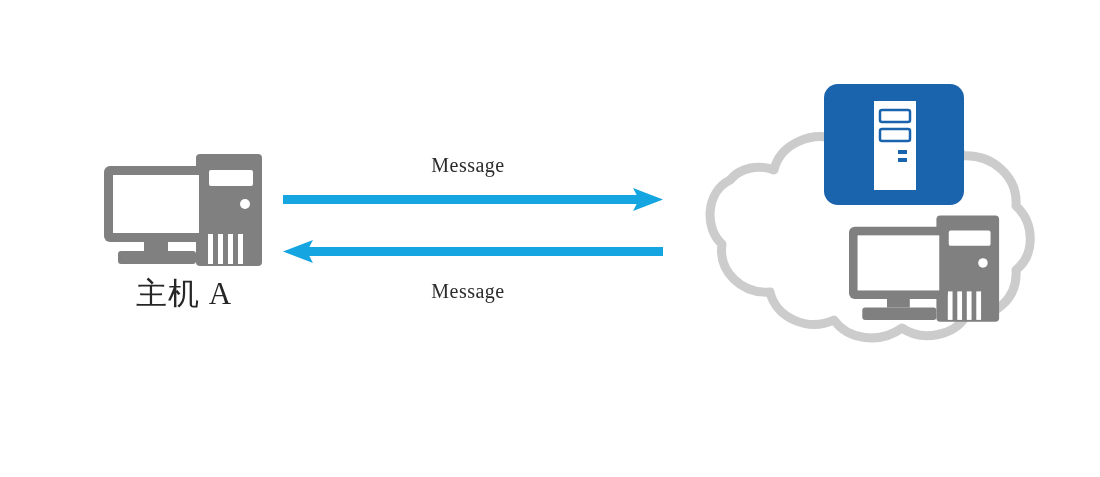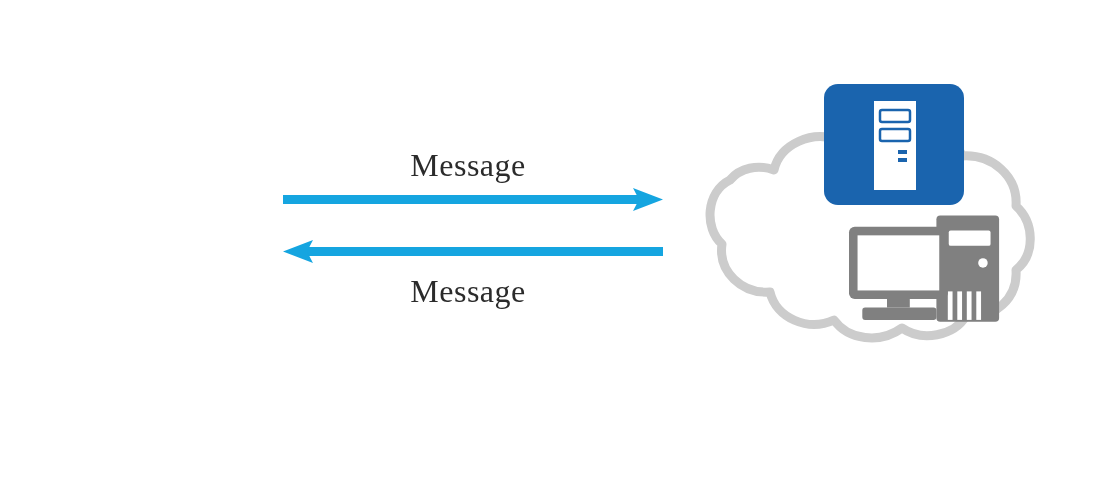--- a/index.html
+++ b/index.html
@@ -50,21 +50,21 @@
   }
   #arrow-incoming-group {
     left: 270px;
     top: 236px;
     width: 393px;
     height: 72px;
   }
   .arrow-label {
     position: absolute;
     font-family: "Liberation Serif", serif;
-    font-size: 32px;
+    font-size: 20px;
     line-height: 34px;
     color: #2b2b2b;
     letter-spacing: 0.5px;
     white-space: nowrap;
     text-align: center;
   }
   #arrow-outgoing-label {
     left: 0;
     top: 0;
     width: 370px;
@@ -116,20 +116,44 @@
                C 356 180, 332 202, 304 198
                C 292 218, 260 224, 240 210
                C 218 226, 186 222, 172 202
                C 146 214, 114 200, 108 174
                C 80 176, 56 154, 60 126
                C 42 110, 44 74, 68 62
                C 78 50, 96 46, 112 52 Z" fill="#ffffff" stroke="#cccccc" stroke-width="9" stroke-linejoin="round" stroke-linecap="round"></path>
     </svg>
   </div>
 
+  <div class="abs" id="host-a-node">
+    <svg width="160" height="120" viewBox="0 0 160 120">
+
+      <path d="M96 2 h58 a4 4 0 0 1 4 4 v104 a4 4 0 0 1 -4 4 h-58 a4 4 0 0 1 -4 -4 v-104 a4 4 0 0 1 4 -4 z" fill="#808080"></path>
+
+      <rect x="105" y="18" width="44" height="16" rx="2" fill="#ffffff"></rect>
+
+      <circle cx="141" cy="52" r="5" fill="#ffffff"></circle>
+
+      <rect x="104" y="82" width="5" height="30" fill="#ffffff"></rect>
+      <rect x="114" y="82" width="5" height="30" fill="#ffffff"></rect>
+      <rect x="124" y="82" width="5" height="30" fill="#ffffff"></rect>
+      <rect x="134" y="82" width="5" height="30" fill="#ffffff"></rect>
+
+      <path d="M6 14 h92 a6 6 0 0 1 6 6 v64 a6 6 0 0 1 -6 6 h-92 a6 6 0 0 1 -6 -6 v-64 a6 6 0 0 1 6 -6 z" fill="#808080"></path>
+
+      <rect x="9" y="23" width="86" height="58" fill="#ffffff"></rect>
+
+      <rect x="40" y="90" width="24" height="9" fill="#808080"></rect>
+
+      <rect x="14" y="99" width="78" height="13" rx="3" fill="#808080"></rect>
+    </svg>
+    <div id="host-a-label">主机 A</div>
+  </div>
 
   <div class="abs" id="arrow-outgoing-group">
     <div class="arrow-label" id="arrow-outgoing-label">Message</div>
     <svg width="380" height="26" viewBox="0 0 380 26" style="position:absolute;left:0;top:40px;">
       <rect x="0" y="7" width="356" height="9" fill="#15a5e0"></rect>
       <path d="M350 0 L380 11.5 L350 23 L356 11.5 Z" fill="#15a5e0"></path>
     </svg>
   </div>
 
   <div class="abs" id="arrow-incoming-group">

